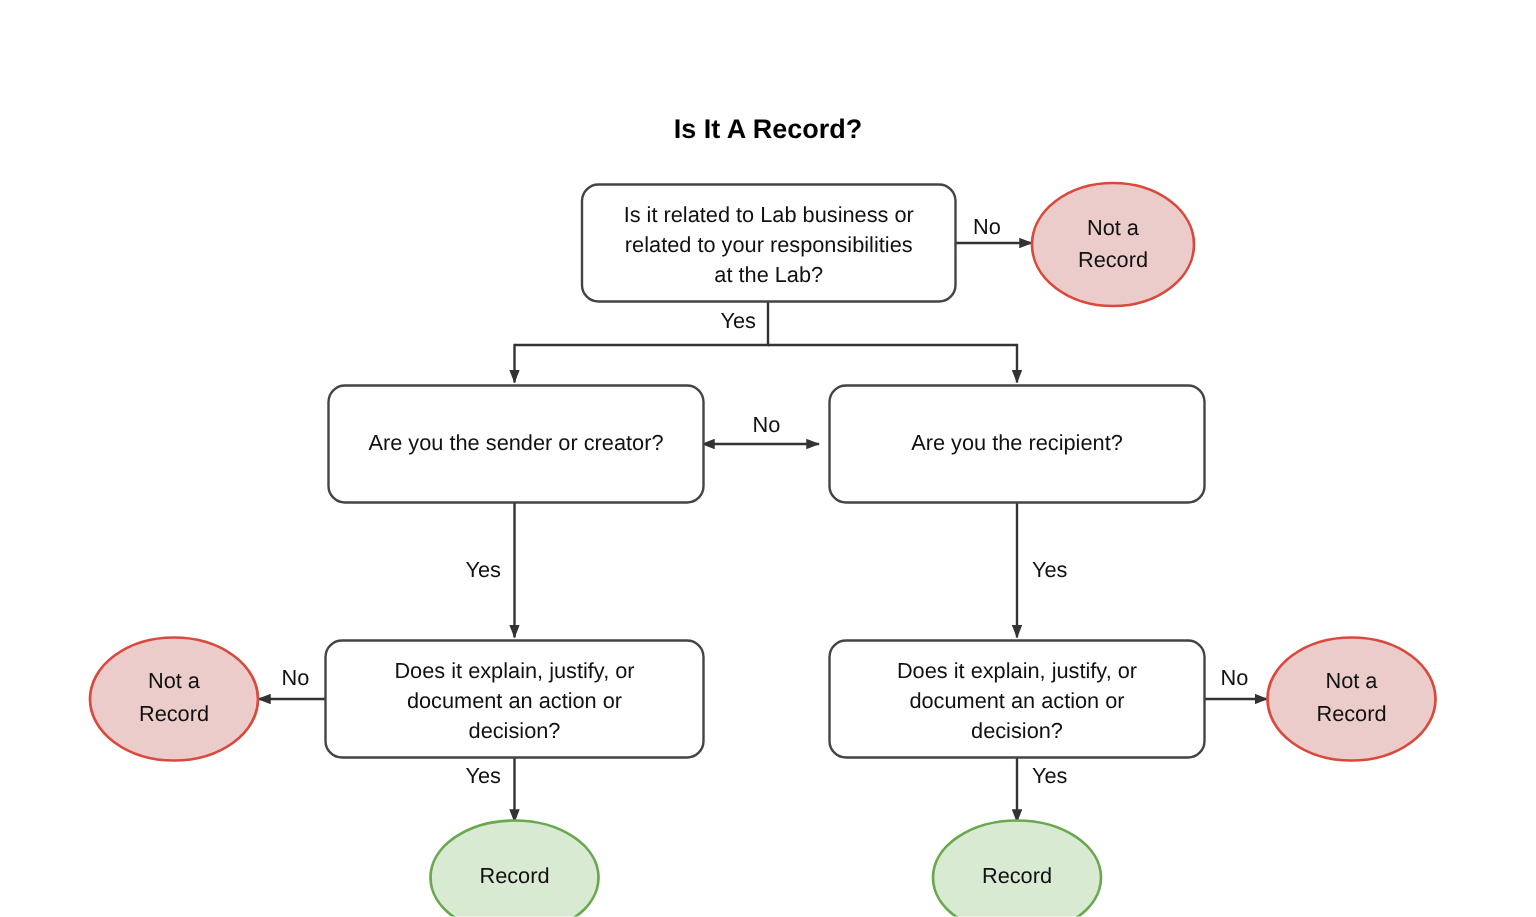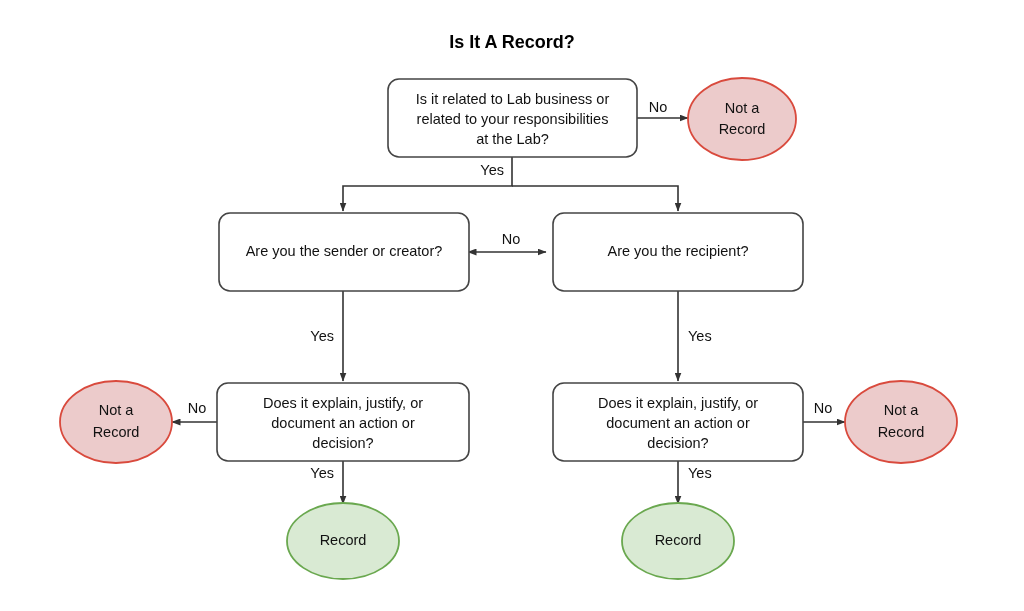--- a/index.html
+++ b/index.html
@@ -10,20 +10,21 @@
   body {
     width: 1024px;
     height: 611px;
     font-family: "Liberation Sans", sans-serif;
     overflow: hidden;
   }
   #chart-root {
     position: relative;
     width: 1024px;
     height: 517px;
+    margin-top: 44px;
   }
   svg#flowchart {
     display: block;
     width: 1024px;
     height: 611px;
   }
   .node-box {
     fill: #ffffff;
     stroke: #444444;
     stroke-width: 1.6;

